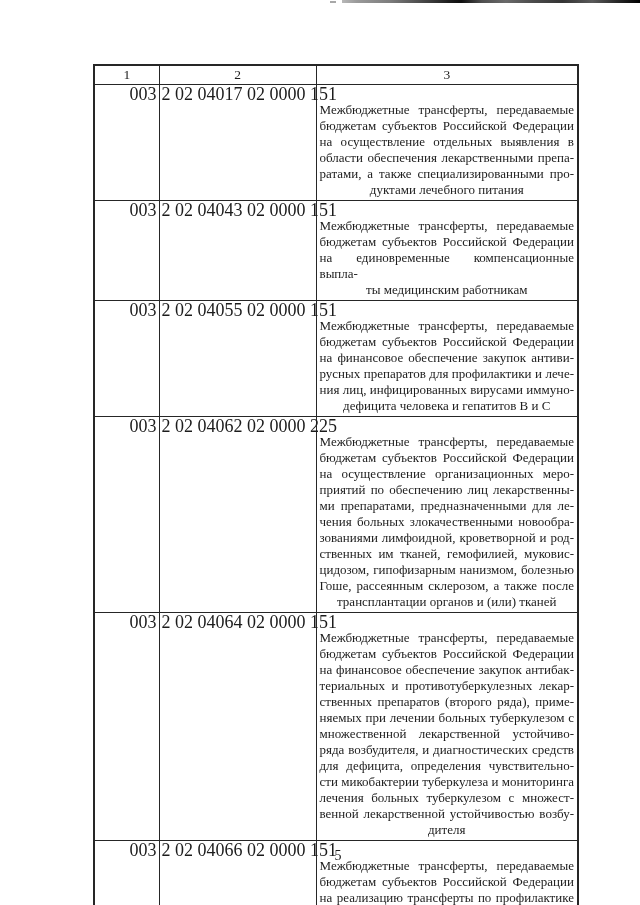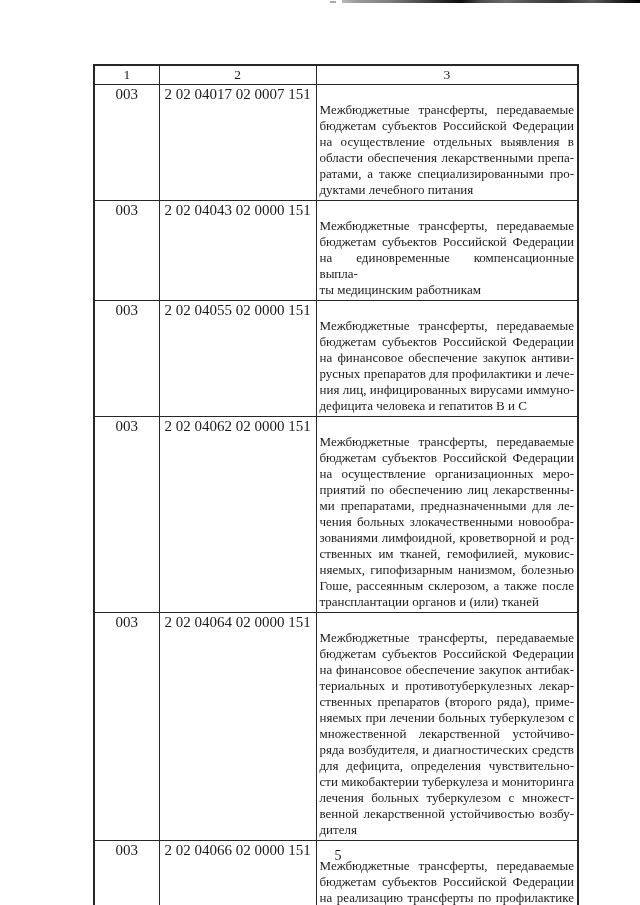--- a/index.html
+++ b/index.html
@@ -55,39 +55,39 @@
   th.head-cell {
     font-weight: normal;
     font-size: 13.5px;
     height: 18px;
     text-align: center;
     vertical-align: middle;
     padding: 0;
   }
   td.num-cell, td.code-cell {
     vertical-align: top;
-    text-align: center;
-    font-size: 15px;
+    text-align: right;
+    font-size: 18px;
     line-height: 16px;
     padding: 1px 2px 1px 2px;
     white-space: nowrap;
   }
   td.desc-cell {
     vertical-align: top;
     font-size: 13px;
     line-height: 16px;
     padding: 17px 3px 2px 3px;
     margin-top: 20px;
   }
   td.desc-cell .jline {
     text-align: justify;
     text-align-last: justify;
   }
   td.desc-cell .lline {
-    text-align: left;
+    text-align: center;
   }
   .page-number {
     position: absolute;
     left: 330px;
     top: 848px;
     width: 16px;
     text-align: center;
     font-size: 14px;
   }
 </style>
@@ -106,21 +106,21 @@
   <thead>
     <tr id="header-row">
         <th class="head-cell">1</th>
         <th class="head-cell">2</th>
         <th class="head-cell">3</th>
       </tr>
   </thead>
   <tbody id="table-body">
       <tr>
         <td class="num-cell">003</td>
-        <td class="code-cell">2 02 04017 02 0007 151</td>
+        <td class="code-cell">2 02 04017 02 0000 151</td>
         <td class="desc-cell">
           <div class="jline">Межбюджетные трансферты, передаваемые</div>
           <div class="jline">бюджетам субъектов Российской Федерации</div>
           <div class="jline">на осуществление отдельных выявления в</div>
           <div class="jline">области обеспечения лекарственными препа-</div>
           <div class="jline">ратами, а также специализированными про-</div>
           <div class="lline">дуктами лечебного питания</div>
         </td>
       </tr>
       <tr>
@@ -140,31 +140,31 @@
           <div class="jline">Межбюджетные трансферты, передаваемые</div>
           <div class="jline">бюджетам субъектов Российской Федерации</div>
           <div class="jline">на финансовое обеспечение закупок антиви-</div>
           <div class="jline">русных препаратов для профилактики и лече-</div>
           <div class="jline">ния лиц, инфицированных вирусами иммуно-</div>
           <div class="lline">дефицита человека и гепатитов В и С</div>
         </td>
       </tr>
       <tr>
         <td class="num-cell">003</td>
-        <td class="code-cell">2 02 04062 02 0000 151</td>
+        <td class="code-cell">2 02 04062 02 0000 225</td>
         <td class="desc-cell">
           <div class="jline">Межбюджетные трансферты, передаваемые</div>
           <div class="jline">бюджетам субъектов Российской Федерации</div>
           <div class="jline">на осуществление организационных меро-</div>
           <div class="jline">приятий по обеспечению лиц лекарственны-</div>
           <div class="jline">ми препаратами, предназначенными для ле-</div>
           <div class="jline">чения больных злокачественными новообра-</div>
           <div class="jline">зованиями лимфоидной, кроветворной и род-</div>
           <div class="jline">ственных им тканей, гемофилией, муковис-</div>
-          <div class="jline">няемых, гипофизарным нанизмом, болезнью</div>
+          <div class="jline">цидозом, гипофизарным нанизмом, болезнью</div>
           <div class="jline">Гоше, рассеянным склерозом, а также после</div>
           <div class="lline">трансплантации органов и (или) тканей</div>
         </td>
       </tr>
       <tr>
         <td class="num-cell">003</td>
         <td class="code-cell">2 02 04064 02 0000 151</td>
         <td class="desc-cell">
           <div class="jline">Межбюджетные трансферты, передаваемые</div>
           <div class="jline">бюджетам субъектов Российской Федерации</div>

